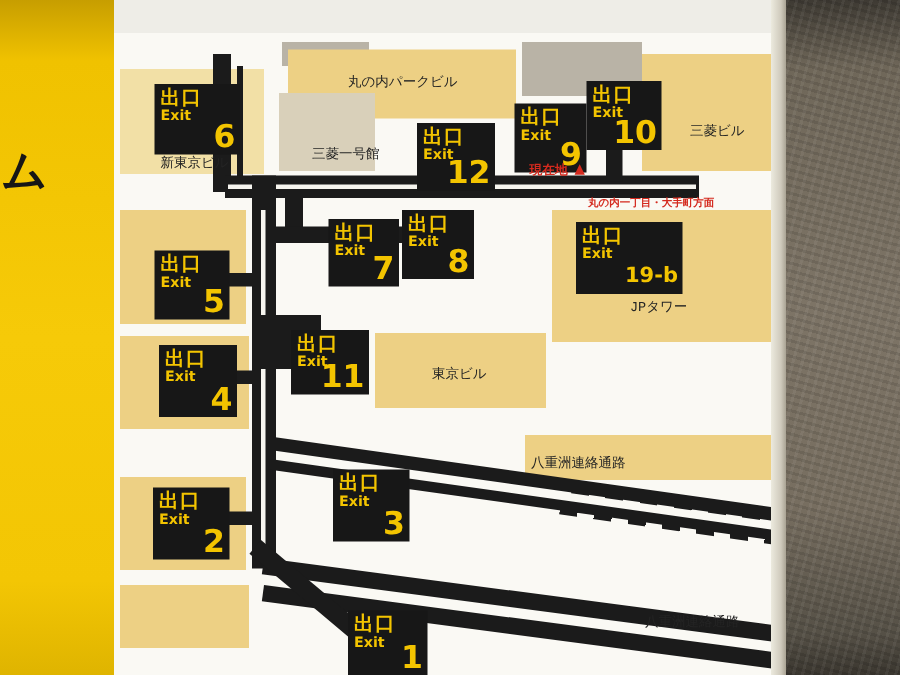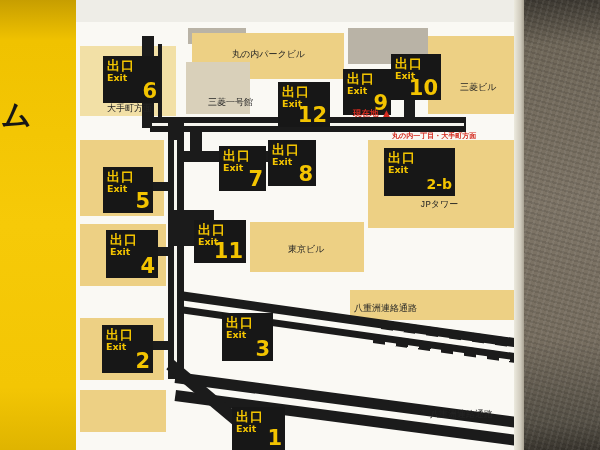--- a/index.html
+++ b/index.html
@@ -135,21 +135,21 @@
     <span class="num">7</span>
   </div>
   <div class="exit" style="left:268px;top:140px;width:48px;height:46px">
     <span class="kanji">出口</span>
     <span class="en">Exit</span>
     <span class="num">8</span>
   </div>
   <div class="exit" style="left:384px;top:148px;width:71px;height:48px">
     <span class="kanji">出口</span>
     <span class="en">Exit</span>
-    <span class="num small">2-b</span>
+    <span class="num small">19-b</span>
   </div>
   <div class="exit" style="left:106px;top:230px;width:52px;height:48px">
     <span class="kanji">出口</span>
     <span class="en">Exit</span>
     <span class="num">4</span>
   </div>
   <div class="exit" style="left:194px;top:220px;width:52px;height:43px">
     <span class="kanji">出口</span>
     <span class="en">Exit</span>
     <span class="num">11</span>
@@ -165,21 +165,21 @@
     <span class="num">3</span>
   </div>
   <div class="exit" style="left:232px;top:407px;width:53px;height:43px">
     <span class="kanji">出口</span>
     <span class="en">Exit</span>
     <span class="num">1</span>
   </div>
 
   <div class="lbl" style="left:232px;top:51px">丸の内パークビル</div>
   <div class="lbl" style="left:460px;top:84px">三菱ビル</div>
-  <div class="lbl" style="left:107px;top:105px">大手町方面</div>
+  <div class="lbl" style="left:107px;top:105px">新東京ビル</div>
   <div class="lbl" style="left:208px;top:99px">三菱一号館</div>
   <div class="lbl" style="left:420px;top:201px">JPタワー</div>
   <div class="lbl" style="left:288px;top:246px">東京ビル</div>
   <div class="lbl" style="left:354px;top:305px">八重洲連絡通路</div>
   <div class="lbl" style="left:430px;top:411px">八重洲連絡通路</div>
 
   <div class="lbl red" style="left:353px;top:110px;font-size:8.5px">現在地</div>
   <div id="genzaichi-tri" style="left:383px;top:109px">▲</div>
   <div class="lbl red tiny" style="left:392px;top:133px">丸の内一丁目・大手町方面</div>
 

